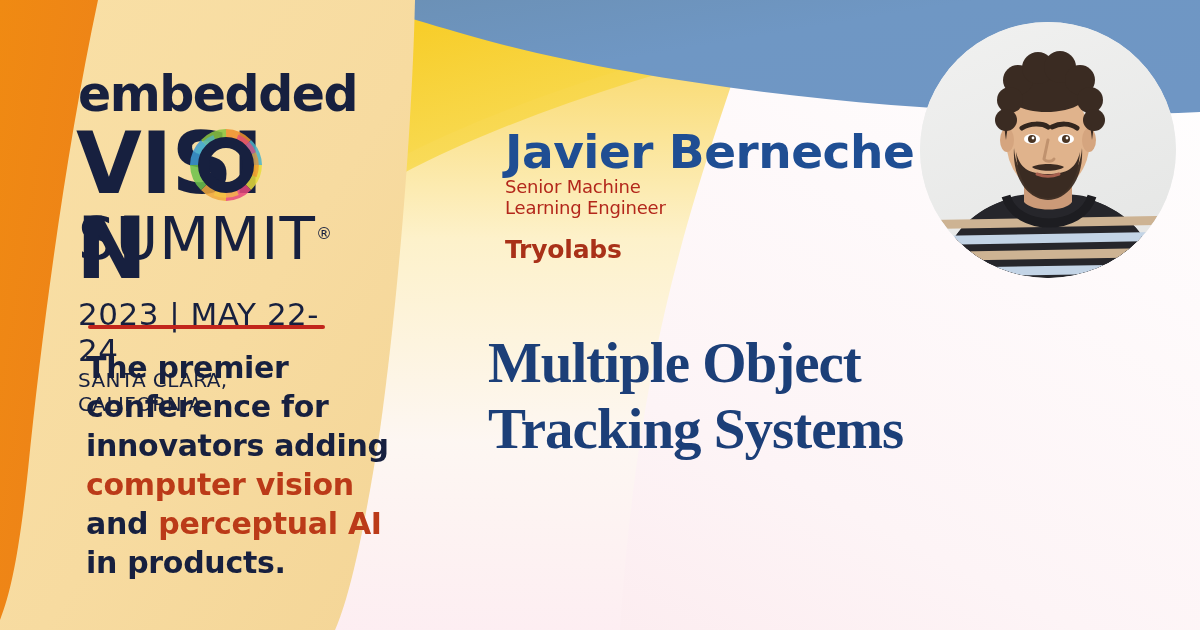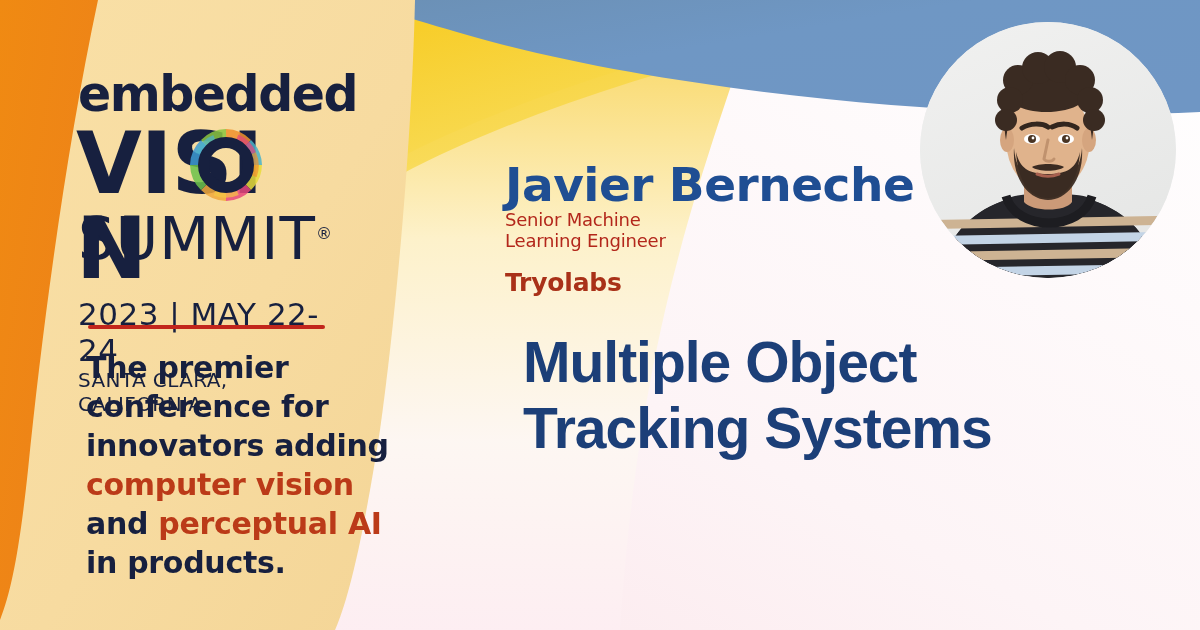--- a/index.html
+++ b/index.html
@@ -57,36 +57,36 @@
     font-size:30px;font-weight:700;line-height:1.30;
     color:#17203f;letter-spacing:-0.3px;
     font-family:"DejaVu Sans",sans-serif;
   }
   #tagline .hl{color:#bb3a18;margin-top:24px;}
 
   
   #speaker{position:absolute;left:505px;top:128px;width:420px;}
   #speaker-name{
     font-size:47px;font-weight:700;color:#1f4e93;line-height:1.02;
-    letter-spacing:-0.5px;font-family:"DejaVu Sans",sans-serif;margin-top:33px;
+    letter-spacing:-0.5px;font-family:"DejaVu Sans",sans-serif;
   }
   .speaker-role-line{
     font-size:18px;font-weight:400;color:#b3271b;line-height:1.18;
     letter-spacing:-0.2px;font-family:"DejaVu Sans",sans-serif;
   }
   #speaker-company{
     font-size:25px;font-weight:700;color:#a93118;line-height:1.2;
     margin-top:17px;letter-spacing:-0.2px;font-family:"DejaVu Sans",sans-serif;
   }
 
   
   #talk-title{
-    position:absolute;left:523px;top:330px;width:600px;
+    position:absolute;left:488px;top:330px;width:600px;
     font-size:57px;font-weight:700;color:#1c3f78;line-height:1.15;
-    letter-spacing:-1px;font-family:Liberation Sans, sans-serif;
+    letter-spacing:-1px;font-family:Liberation Serif, serif;
   }
   #talk-title .tl{display:block;}
 
   
   #headshot{
     position:absolute;left:920px;top:22px;width:256px;height:256px;
     border-radius:50%;overflow:hidden;background:#eceded;
   }
   #headshot svg{display:block;width:256px;height:256px;}
 </style>

